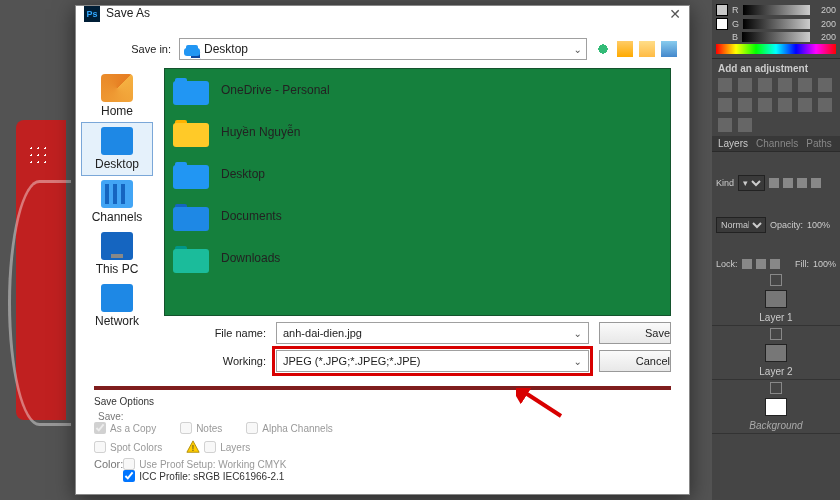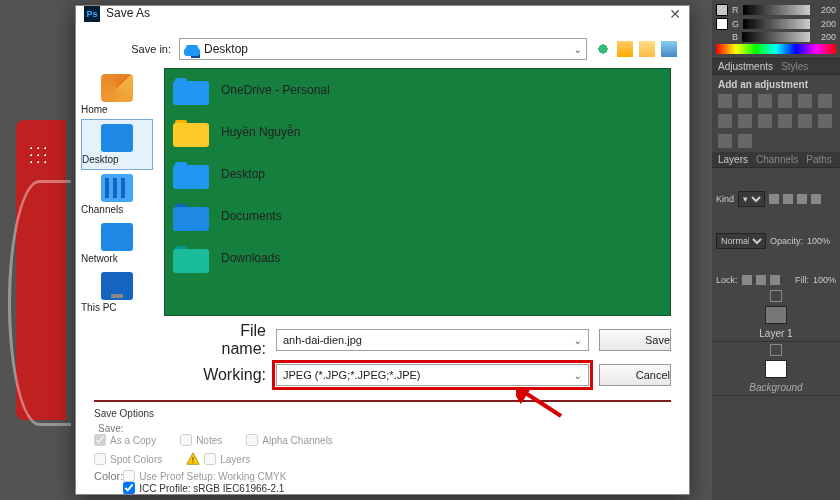--- a/index.html
+++ b/index.html
@@ -37,35 +37,35 @@
   .titlebar .title { flex:1; font-size:12px; }
   .close-x { font-size:14px; color:#555; cursor:pointer; }
   .savein-row { display:flex; align-items:center; padding:6px 12px 8px 40px; gap:8px; }
   .savein-row label { width:55px; text-align:right; font-size:11px;}
   .dropdown { flex:1; height:22px; border:1px solid #a0a0a0; display:flex; align-items:center; padding:0 4px; gap:4px; background:#fff; cursor:pointer; }
   .dropdown .chev { margin-left:auto; color:#555; font-size:10px;}
   .toolbar-icons { display:flex; gap:6px; }
   .toolbar-icons i { width:16px; height:16px; display:inline-block; }
   .main-area { display:flex; height: 248px; }
   .places { width: 82px; background:#fff; display:flex; flex-direction:column; align-items:center; padding-top:2px;}
-  .place { width:72px; padding:4px 0; text-align:left; font-size:10px; cursor:pointer; }
+  .place { width:72px; padding:4px 0; text-align:center; font-size:12px; cursor:pointer; }
   .place.sel { background:#e5f1fb; border:1px solid #7aa7d8; }
   .place .picon { width:32px; height:28px; margin:0 auto 2px; }
   .file-list { flex:1; border:1px solid #14532d; margin: 0 18px 0 6px; background:#15803d; overflow-y:auto; position:relative;}
   .file-list::-webkit-scrollbar{width:16px;} .file-list::-webkit-scrollbar-thumb{background:#c0c0c0;}
   .folder-row { display:flex; align-items:center; height:42px; padding-left:8px; gap:12px; cursor:pointer;}
   .ficon { width:36px; height:30px; }
   .bottom-inputs { padding: 6px 18px 4px 120px; }
   .in-row { display:flex; align-items:center; margin-bottom:6px; gap:10px;}
-  .in-row label { width:70px; text-align:right; font-size:16px;}
+  .in-row label { width:70px; text-align:right; font-size:11px;}
   .inbox { flex:1; height:22px; border:1px solid #a0a0a0; display:flex; align-items:center; padding:0 6px; font-size:11px; background:#fff; }
   .inbox .chev{ margin-left:auto; font-size:10px; color:#555;}
   .highlight-red { outline: 3px solid #d80000; outline-offset: 1px; }
   .btn { width:72px; height:22px; border:1px solid #999; background:linear-gradient(#fafafa,#e8e8e8); font-size:11px; cursor:pointer; text-align:right; line-height:20px;}
-  .save-options { border-top:2px solid #7f1d1d; margin: 4px 18px 0; padding:6px 0 0; font-size:11px; color:#777;}
+  .save-options { border-top:4px solid #7f1d1d; margin: 4px 18px 0; padding:6px 0 0; font-size:11px; color:#777;}
   .opt-grid { display:flex;flex-direction:column; }
   .opt-grid .lbl { width:100px; padding-left:4px; font-size:10px;}
   .checks { display:flex; flex-wrap:wrap; gap:6px 24px; width:300px;}
   .chk { display:flex; align-items:center; gap:4px; color:#999; font-size:10px;}
   .chk input { width:12px; height:12px;}
   .warn { width:14px; height:14px; display:inline-block;}
   .color-row { display:flex; padding-top:4px;}
   .arrow-red { position:absolute; left:440px; top:382px; width:50px; height:30px; pointer-events:none;}
 
   
@@ -114,24 +114,20 @@
       <span class="sval">200</span>
     </div>
     <div class="swatch-row">
       <span style="width:12px"></span>
       <span style="font-size:9px">B</span>
         <div class="slider-track"></div>
       <span class="sval">200</span>
     </div>
     <div class="blue-strip"></div>
   </div>
-  <div class="panel-title">
-    <span>Adjustments</span>
-    <span class="inactive">Styles</span>
-  </div>
   <div class="adj-body">
     <div style="font-weight:bold;font-size:10px">Add an adjustment</div>
     <div class="adj-icons">
       <i></i>
         <i></i>
         <i></i>
         <i></i>
         <i></i>
         <i></i>
         <i></i>
@@ -168,20 +164,25 @@
     <i style="width:10px;height:10px;background:#888"></i>
     <i style="width:10px;height:10px;background:#888"></i>
     <span style="margin-left:auto">Fill:</span>
     <span>100%</span>
   </div>
   <div id="layer-rows">
       <div class="layer-row">
         <div class="eye"></div>
         <div class="thumb "></div>
         <span class="">Layer 1</span>
+      </div>
+      <div class="layer-row">
+        <div class="eye"></div>
+        <div class="thumb "></div>
+        <span class="">Layer 2</span>
       </div>
       <div class="layer-row">
         <div class="eye"></div>
         <div class="thumb white"></div>
         <span class="italic">Background</span>
       </div>
     </div>
 </div>
 
 <div class="dialog">
@@ -214,26 +215,26 @@
         </div>
         <div class="place sel">
           <div class="picon pi-desktop"></div>
           <div>Desktop</div>
         </div>
         <div class="place">
           <div class="picon pi-lib"></div>
           <div>Channels</div>
         </div>
         <div class="place">
+          <div class="picon pi-pc"></div>
+          <div>This PC</div>
+        </div>
+        <div class="place">
           <div class="picon pi-net"></div>
           <div>Network</div>
-        </div>
-        <div class="place">
-          <div class="picon pi-pc"></div>
-          <div>This PC</div>
         </div>
       </div>
     <div class="file-list" id="file-list">
         <div class="folder-row">
           <div class="ficon">
             <div class="folder fc-blue">
               <span class="overlay-cloud"></span>
             </div>
           </div>
           <span>OneDrive - Personal</span>

